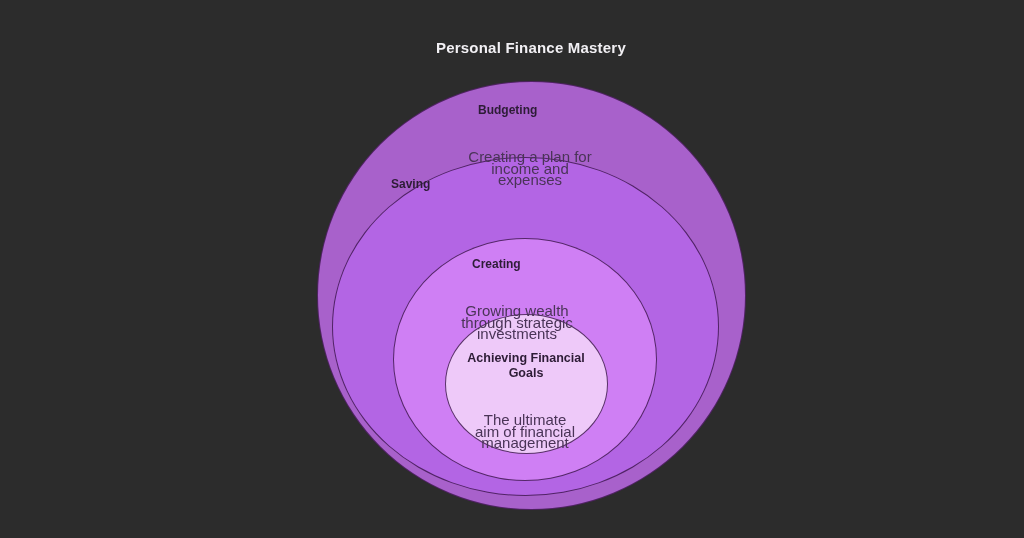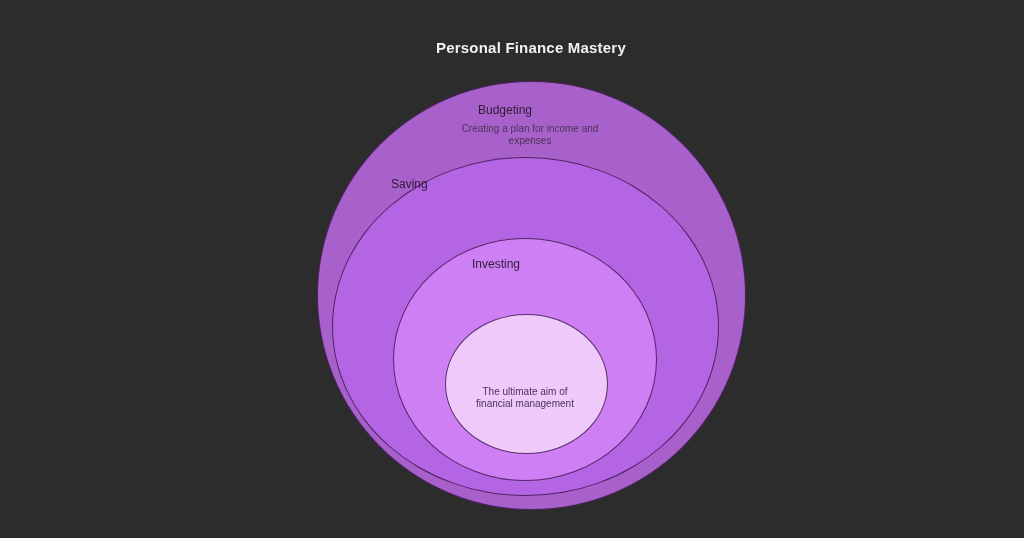--- a/index.html
+++ b/index.html
@@ -32,30 +32,31 @@
     border: 1.5px solid rgba(64, 24, 80, 0.85);
   }
   .layer-budgeting { left: 317px; top: 81px;  width: 429px; height: 429px; }
   .layer-saving    { left: 332px; top: 157px; width: 387px; height: 339px; }
   .layer-investing { left: 393px; top: 238px; width: 264px; height: 243px; }
   .layer-goals     { left: 445px; top: 314px; width: 163px; height: 140px; }
 
   .layer-title {
     position: absolute;
     font-size: 12px;
-    font-weight: normal;
+    font-weight: bold;
     color: #2d1c36;
     white-space: nowrap;
   }
   .layer-sub {
     position: absolute;
-    font-size: 10px;
+    font-size: 15px;
     line-height: 11.5px;
     color: #4a3457;
     text-align: center;
+    margin-top: 28px;
   }
   .t-budgeting { left: 478px; top: 103px; }
   .s-budgeting { left: 460px; top: 123px; width: 140px; }
   .t-saving    { left: 391px; top: 177px; }
   .s-saving    { left: 396px; top: 197px; width: 130px; }
   .t-investing { left: 472px; top: 257px; }
   .s-investing { left: 457px; top: 277px; width: 120px; }
   .t-goals     { left: 459px; top: 351px; width: 134px; white-space: normal; text-align: center; font-size: 12.5px; line-height: 15px; }
   .s-goals     { left: 470px; top: 386px; width: 110px; text-align: center; }
 </style>
@@ -72,17 +73,19 @@
 
   <div class="layer layer-investing" style="background-color: rgb(207, 127, 244);"></div>
 
   <div class="layer layer-goals" style="background-color: rgb(238, 201, 249);"></div>
 
   <div class="layer-title t-budgeting">Budgeting</div>
   <div class="layer-sub s-budgeting">Creating a plan for income and expenses</div>
 
   <div class="layer-title t-saving">Saving</div>
 
-  <div class="layer-title t-investing">Investing</div>
+  <div class="layer-title t-investing">Creating</div>
+  <div class="layer-sub s-investing">Growing wealth through strategic investments</div>
 
+  <div class="layer-title t-goals">Achieving Financial Goals</div>
   <div class="layer-sub s-goals">The ultimate aim of financial management</div>
 
 </div>
 
 </body></html>

